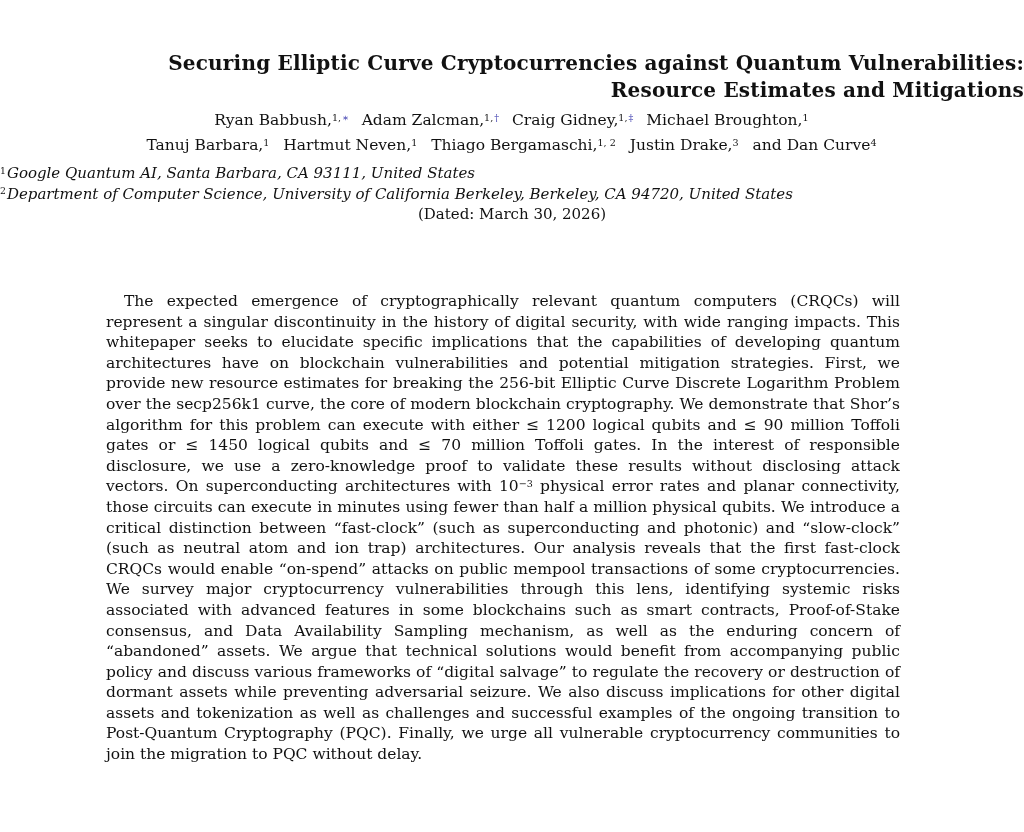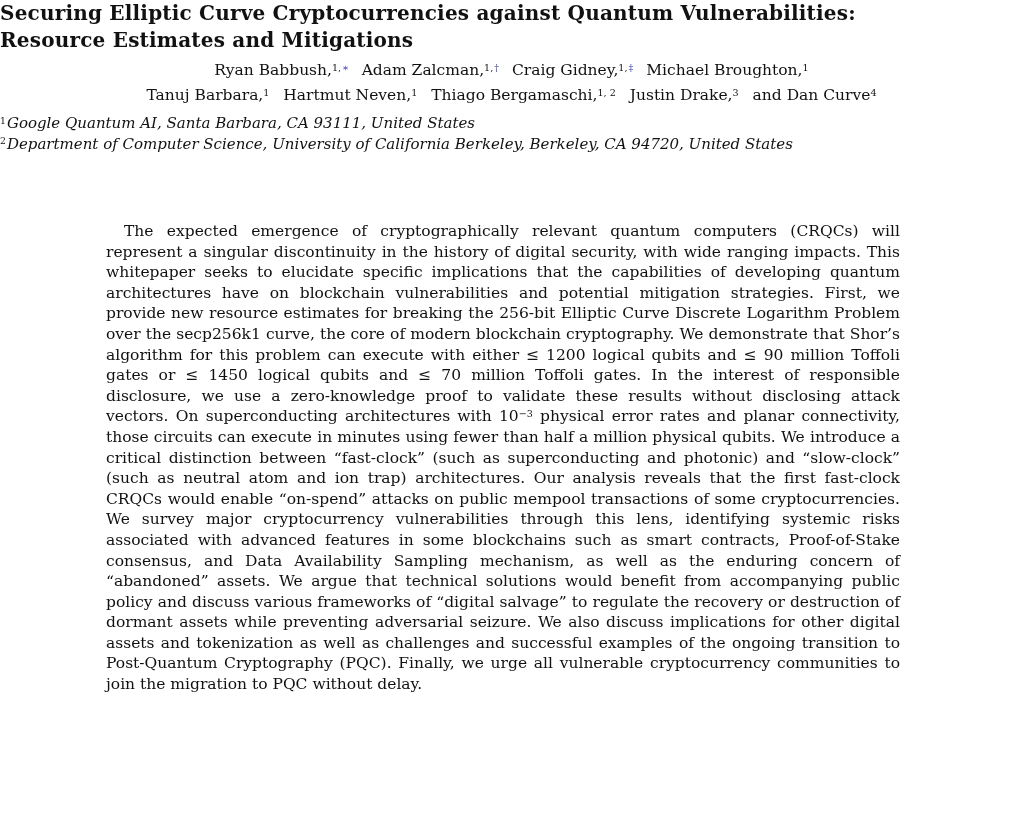--- a/index.html
+++ b/index.html
@@ -16,21 +16,22 @@
     font-family:"DejaVu Serif","Liberation Serif",serif;
     overflow:hidden;
   }
   .page{
     width:1024px;height:832px;
     background:var(--paper);
     position:relative;
   }
   
   .title{
-    text-align:left;
+    padding-top:50px;
+    text-align:right;
     font-weight:bold;
     font-size:20px;
     line-height:27px;
     letter-spacing:0.2px;
   }
   .title div{white-space:nowrap;}
   
   .authors{
     margin-top:4px;
     text-align:center;
@@ -97,16 +98,17 @@
       <span class="author"><span>Justin Drake,</span><sup><span class="supn">3</span><span class="sups"></span></sup></span>
       <span class="author"><span>and Dan Curve</span><sup><span class="supn">4</span><span class="sups"></span></sup></span>
     </div>
   </div>
 
   <div class="affiliations">
     <div class="affil"><sup>1</sup><span class="affil-text">Google Quantum AI, Santa Barbara, CA 93111, United States</span></div>
     <div class="affil"><sup>2</sup><span class="affil-text">Department of Computer Science, University of California Berkeley, Berkeley, CA 94720, United States</span></div>
   </div>
 
+  <div class="dated">(Dated: March 30, 2026)</div>
 
   <p class="abstract"><span>The expected emergence of cryptographically relevant quantum computers (CRQCs) will represent a singular discontinuity in the history of digital security, with wide ranging impacts.  This whitepaper seeks to elucidate specific implications that the capabilities of developing quantum architectures have on blockchain vulnerabilities and potential mitigation strategies.  First, we provide new resource estimates for breaking the 256-bit Elliptic Curve Discrete Logarithm Problem over the secp256k1 curve, the core of modern blockchain cryptography.  We demonstrate that Shor’s algorithm for this problem can execute with either ≤ 1200 logical qubits and ≤ 90 million Toffoli gates or ≤ 1450 logical qubits and ≤ 70 million Toffoli gates.  In the interest of responsible disclosure, we use a zero-knowledge proof to validate these results without disclosing attack vectors.  On superconducting architectures with 10</span><sup>−3</sup><span> physical error rates and planar connectivity, those circuits can execute in minutes using fewer than half a million physical qubits.  We introduce a critical distinction between “fast-clock” (such as superconducting and photonic) and “slow-clock” (such as neutral atom and ion trap) architectures.  Our analysis reveals that the first fast-clock CRQCs would enable “on-spend” attacks on public mempool transactions of some cryptocurrencies.  We survey major cryptocurrency vulnerabilities through this lens, identifying systemic risks associated with advanced features in some blockchains such as smart contracts, Proof-of-Stake consensus, and Data Availability Sampling mechanism, as well as the enduring concern of “abandoned” assets.  We argue that technical solutions would benefit from accompanying public policy and discuss various frameworks of “digital salvage” to regulate the recovery or destruction of dormant assets while preventing adversarial seizure.  We also discuss implications for other digital assets and tokenization as well as challenges and successful examples of the ongoing transition to Post-Quantum Cryptography (PQC).  Finally, we urge all vulnerable cryptocurrency communities to join the migration to PQC without delay.</span></p>
 
 </div>
 
 </body></html>

